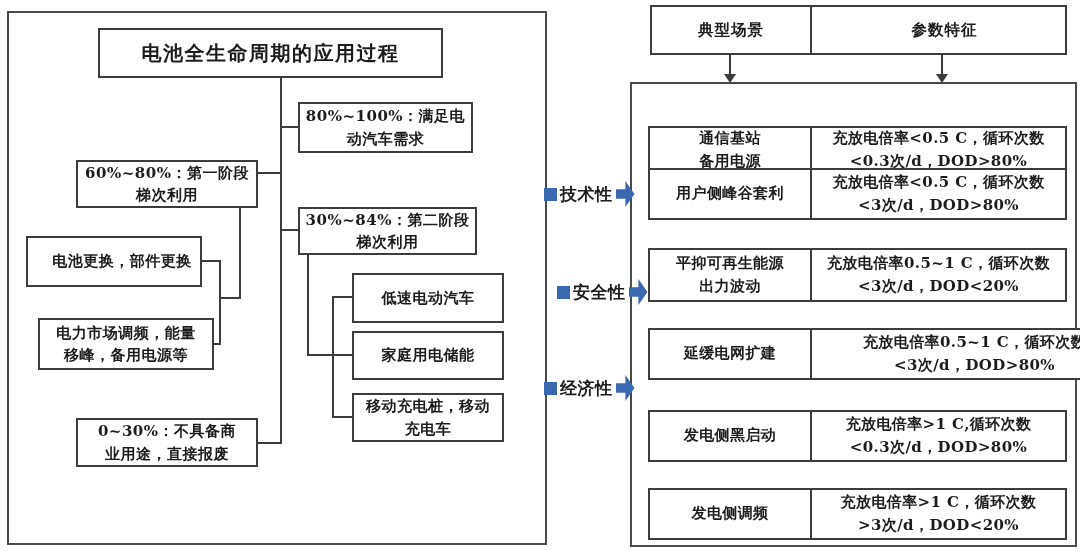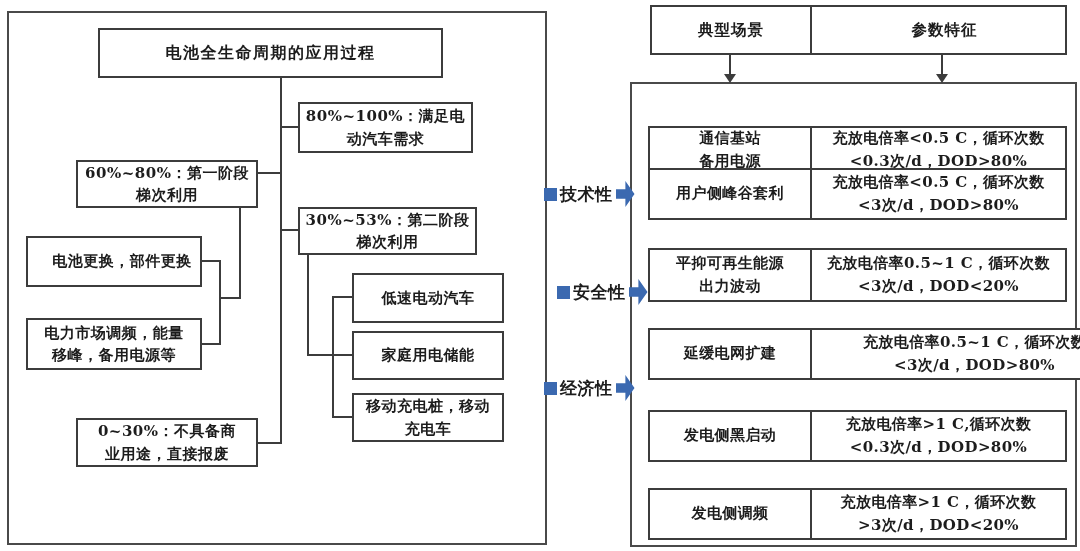--- a/index.html
+++ b/index.html
@@ -58,34 +58,34 @@
     <div class="ln" style="left:219px;top:260px;width:2px;height:85px;"></div>
     <div class="ln" style="left:202px;top:260px;width:17px;height:2px;"></div>
     <div class="ln" style="left:202px;top:343px;width:17px;height:2px;"></div>
     <div class="ln" style="left:307px;top:255px;width:2px;height:101px;"></div>
     <div class="ln" style="left:307px;top:354px;width:45px;height:2px;"></div>
     <div class="ln" style="left:332px;top:296px;width:2px;height:122px;"></div>
     <div class="ln" style="left:332px;top:296px;width:20px;height:2px;"></div>
     <div class="ln" style="left:332px;top:416px;width:20px;height:2px;"></div>
   </div>
 
-  <div class="box" style="left:98px;top:28px;width:345px;height:50px;font-size:16px;letter-spacing:1.5px;">电池全生命周期的应用过程</div>
+  <div class="box" style="left:98px;top:28px;width:345px;height:50px;font-size:20px;letter-spacing:1.5px;">电池全生命周期的应用过程</div>
 
   <div class="box" style="left:298px;top:102px;width:175px;height:51px;">80%~100%：满足电
 动汽车需求</div>
 
   <div class="box" style="left:76px;top:160px;width:182px;height:48px;">60%~80%：第一阶段
 梯次利用</div>
 
-  <div class="box" style="left:298px;top:207px;width:179px;height:48px;">30%~53%：第二阶段
+  <div class="box" style="left:298px;top:207px;width:179px;height:48px;">30%~84%：第二阶段
 梯次利用</div>
 
   <div class="box" style="left:26px;top:236px;width:176px;height:51px;padding-left:16px;">电池更换，部件更换</div>
 
-  <div class="box" style="left:26px;top:318px;width:176px;height:52px;">电力市场调频，能量
+  <div class="box" style="left:38px;top:318px;width:176px;height:52px;">电力市场调频，能量
 移峰，备用电源等</div>
 
   <div class="box" style="left:352px;top:273px;width:152px;height:50px;">低速电动汽车</div>
 
   <div class="box" style="left:352px;top:331px;width:152px;height:49px;">家庭用电储能</div>
 
   <div class="box" style="left:352px;top:393px;width:152px;height:49px;">移动充电桩，移动
 充电车</div>
 
   <div class="box" style="left:76px;top:418px;width:182px;height:49px;">0~30%：不具备商

